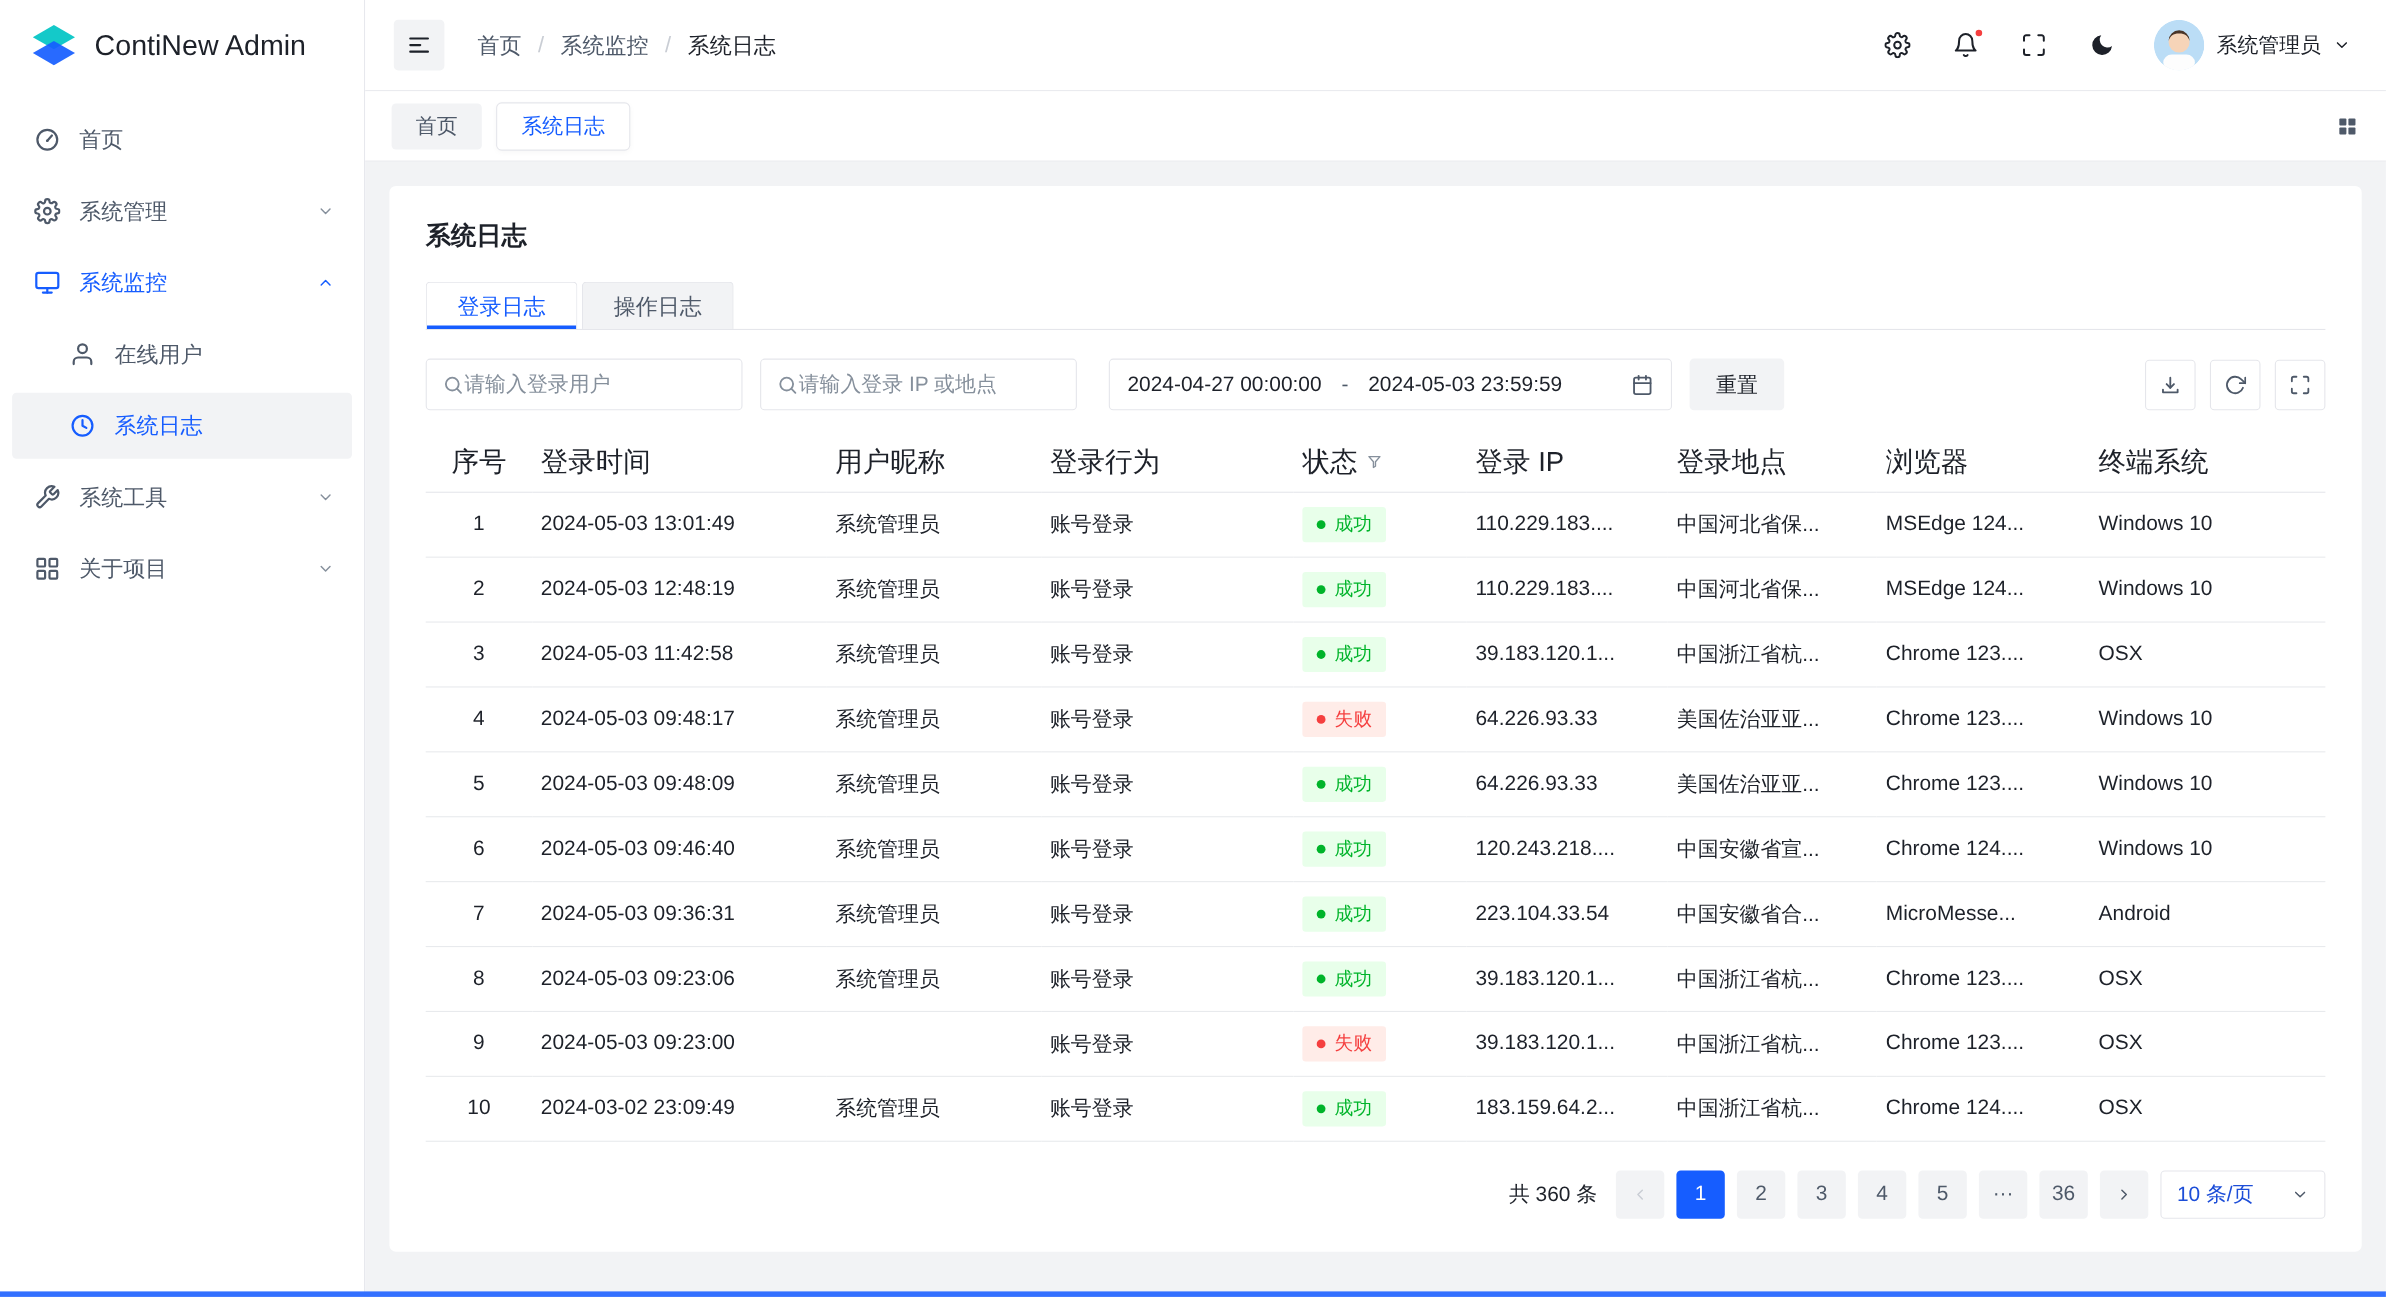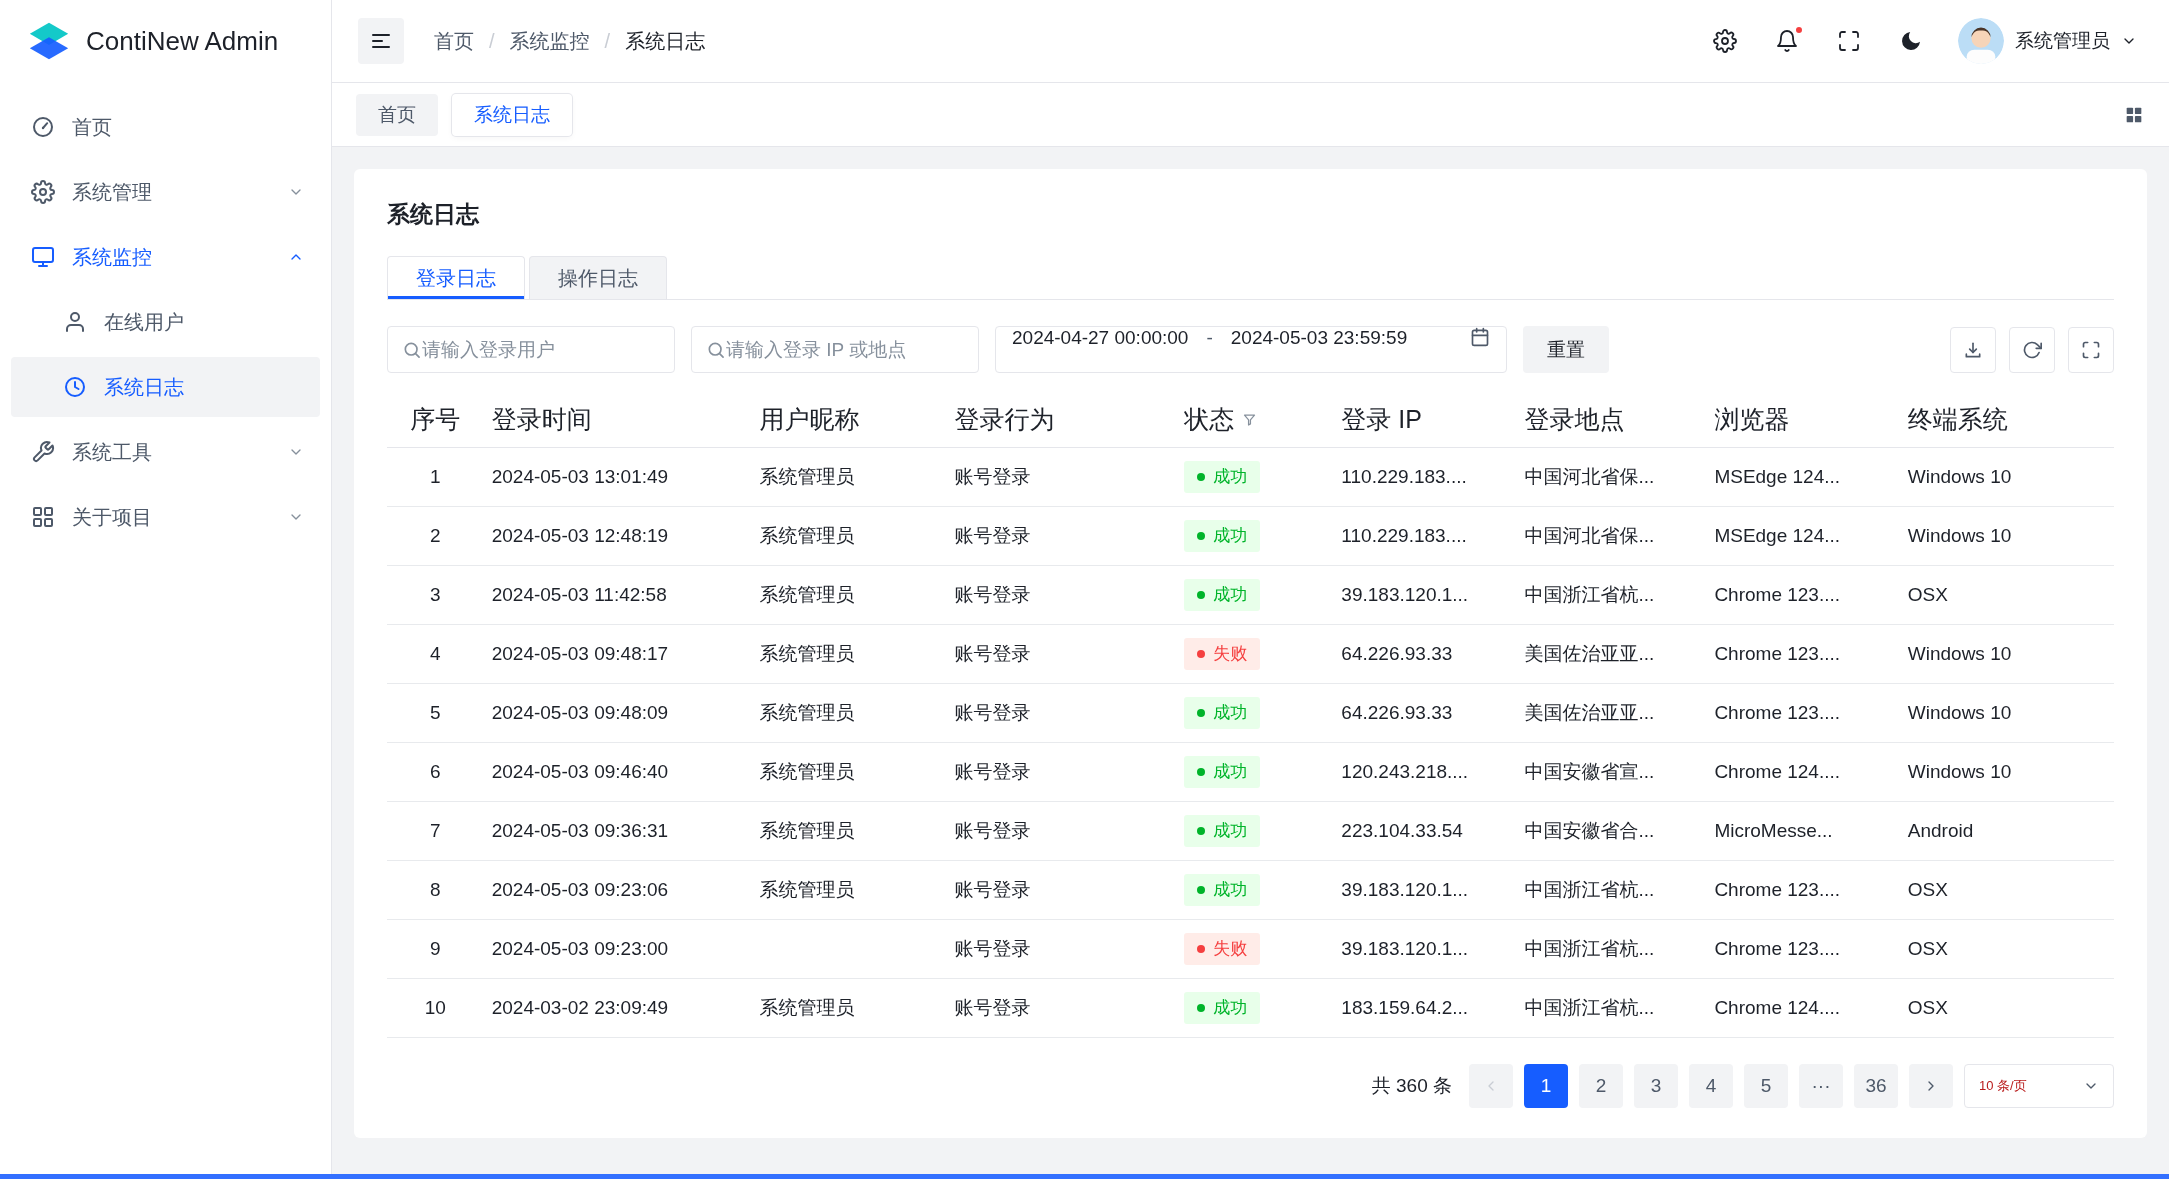--- a/index.html
+++ b/index.html
@@ -88,21 +88,21 @@
   
   .toolbar { display:flex; align-items:center; gap:16px; margin-top:26px; }
   .search-box {
     width:288px; height:47px; border:1px solid var(--border,#E5E6EB); border-radius:4px;
     display:flex; align-items:center; padding:0 14px; gap:0; background:#fff; color:#86909C;
   }
   .search-box input { border:none; outline:none; flex:1; font-size:19px; font-family:inherit; color:#1D2129; min-width:0; }
   .search-box input::placeholder { color:var(--placeholder,#86909C); }
   .date-range {
     width:512px; height:47px; border:1px solid var(--border,#E5E6EB); border-radius:4px;
-    display:flex; align-items:flex-start; padding:0 16px; gap:18px; background:#fff; color:#1D2129; cursor:pointer;
+    display:flex; align-items:center; padding:0 16px; gap:18px; background:#fff; color:#1D2129; cursor:pointer;margin-left:13px;
   }
   .date-range .dsep { color:#4E5969; }
   .date-range .cal { margin-left:auto; color:#4E5969; }
   .reset-btn {
     height:47px; padding:0 24px; border-radius:4px; background:var(--fill,#F2F3F5);
     color:#1D2129; font-size:19px;
   }
   .toolbar-spacer { flex:1; }
   .tool-icon-btn {
     width:46px; height:46px; border:1px solid var(--border,#E5E6EB); border-radius:4px;
@@ -140,21 +140,21 @@
   .total-text { margin-right:6px; color:#1D2129; font-size:19px; }
   .pg-btn {
     min-width:44px; height:44px; border-radius:4px; background:var(--fill,#F2F3F5);
     color:#4E5969; font-size:19px; display:flex; align-items:center; justify-content:center;
   }
   .pg-btn.active { background:var(--primary,#165DFF); color:#fff; }
   .pg-btn.nav.disabled { color:#C9CDD4; cursor:default; }
   .page-size {
     height:44px; min-width:150px; border:1px solid var(--border,#E5E6EB); border-radius:4px;
     display:flex; align-items:center; justify-content:space-between; padding:0 14px;
-    color:#b91c1c; font-size:13px; background:#fff; cursor:pointer; gap:12px;
+    color:#1d4ed8; font-size:19px; background:#fff; cursor:pointer; gap:12px;
   }
   .page-size .chev { color:#4E5969; }
 
   .bottom-bar { position:absolute; left:0; bottom:0; width:100%; height:5px; background:#3370FF; }
 </style>
 </head>
 <body>
 
 <div class="app">
 

